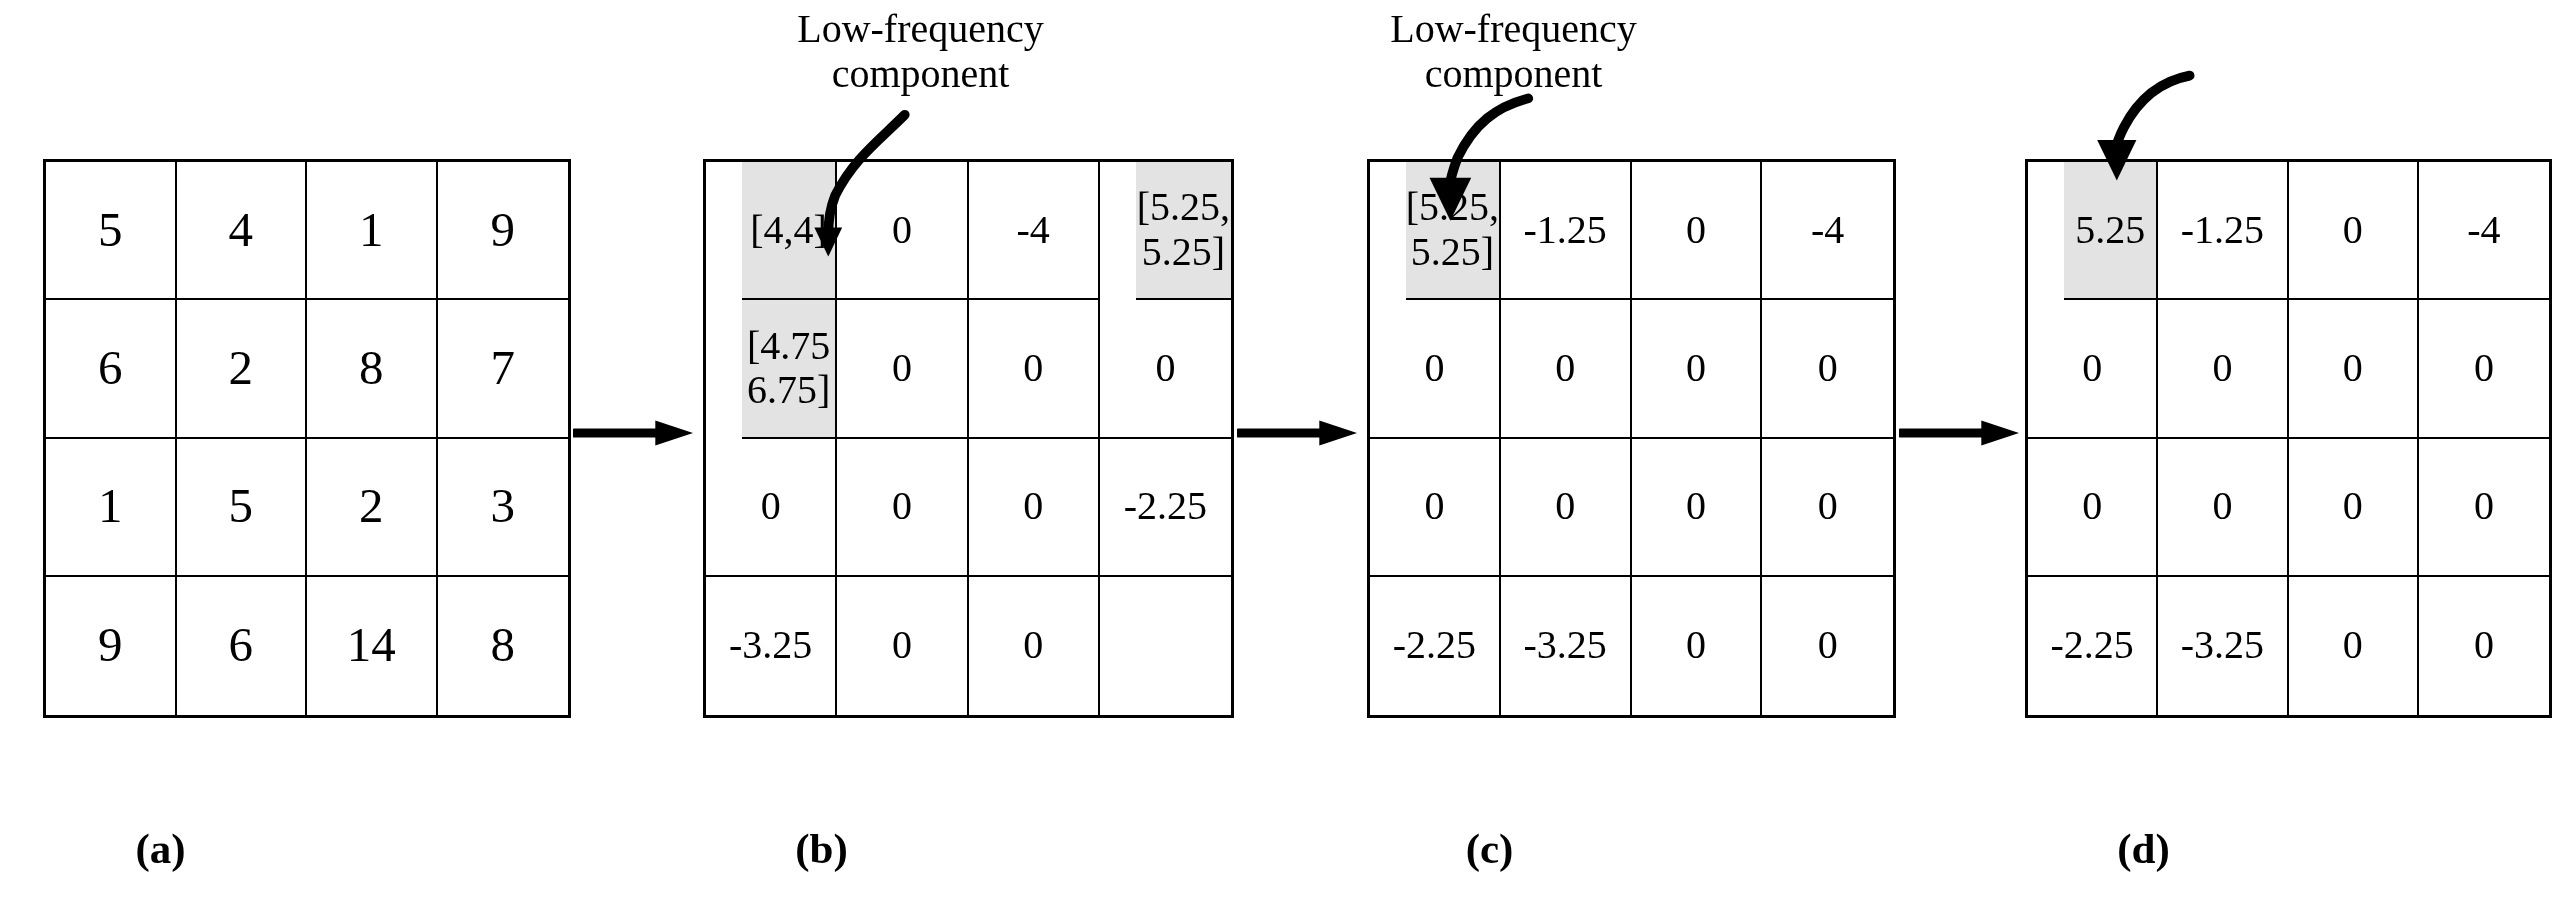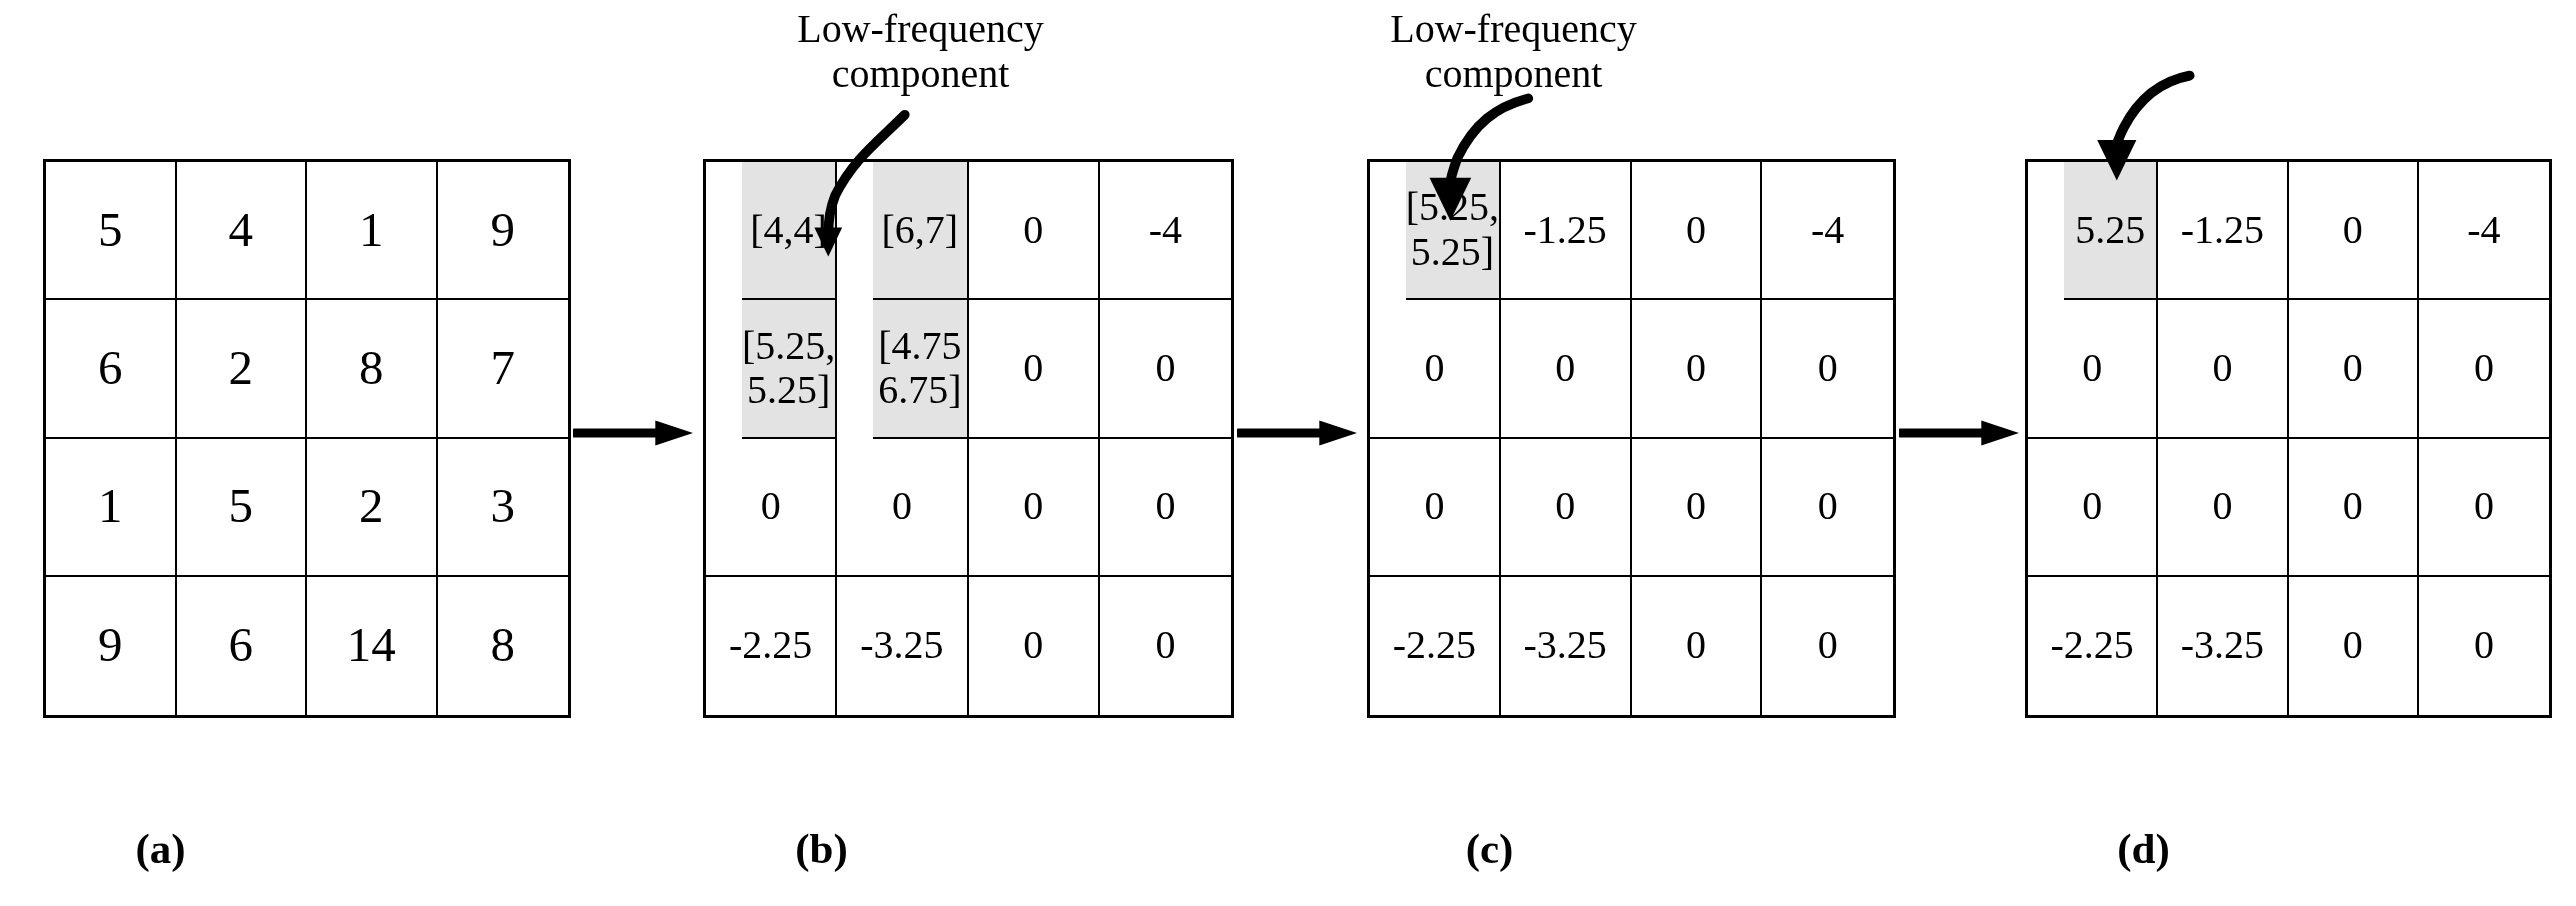--- a/index.html
+++ b/index.html
@@ -135,21 +135,20 @@
 
   <div class="flow-arrow" id="flow-arrow-1">
     <svg width="120" height="28" viewBox="0 0 172 40" xmlns="http://www.w3.org/2000/svg">
       <line x1="2" y1="20" x2="128" y2="20" stroke="#000" stroke-width="13" stroke-linecap="round"></line>
       <polygon points="118,2 172,20 118,38" fill="#000"></polygon>
     </svg>
   </div>
 
   <div class="matrix" id="matrix-b">
       <div class="cell shaded">[4,4]</div>
-      <div class="cell shaded">[6,7]</div>
       <div class="cell">0</div>
       <div class="cell">-4</div>
       <div class="cell shaded pair-wrap">[5.25,
 5.25]</div>
       <div class="cell shaded pair-wrap">[4.75
 6.75]</div>
       <div class="cell">0</div>
       <div class="cell">0</div>
       <div class="cell">0</div>
       <div class="cell">0</div>

